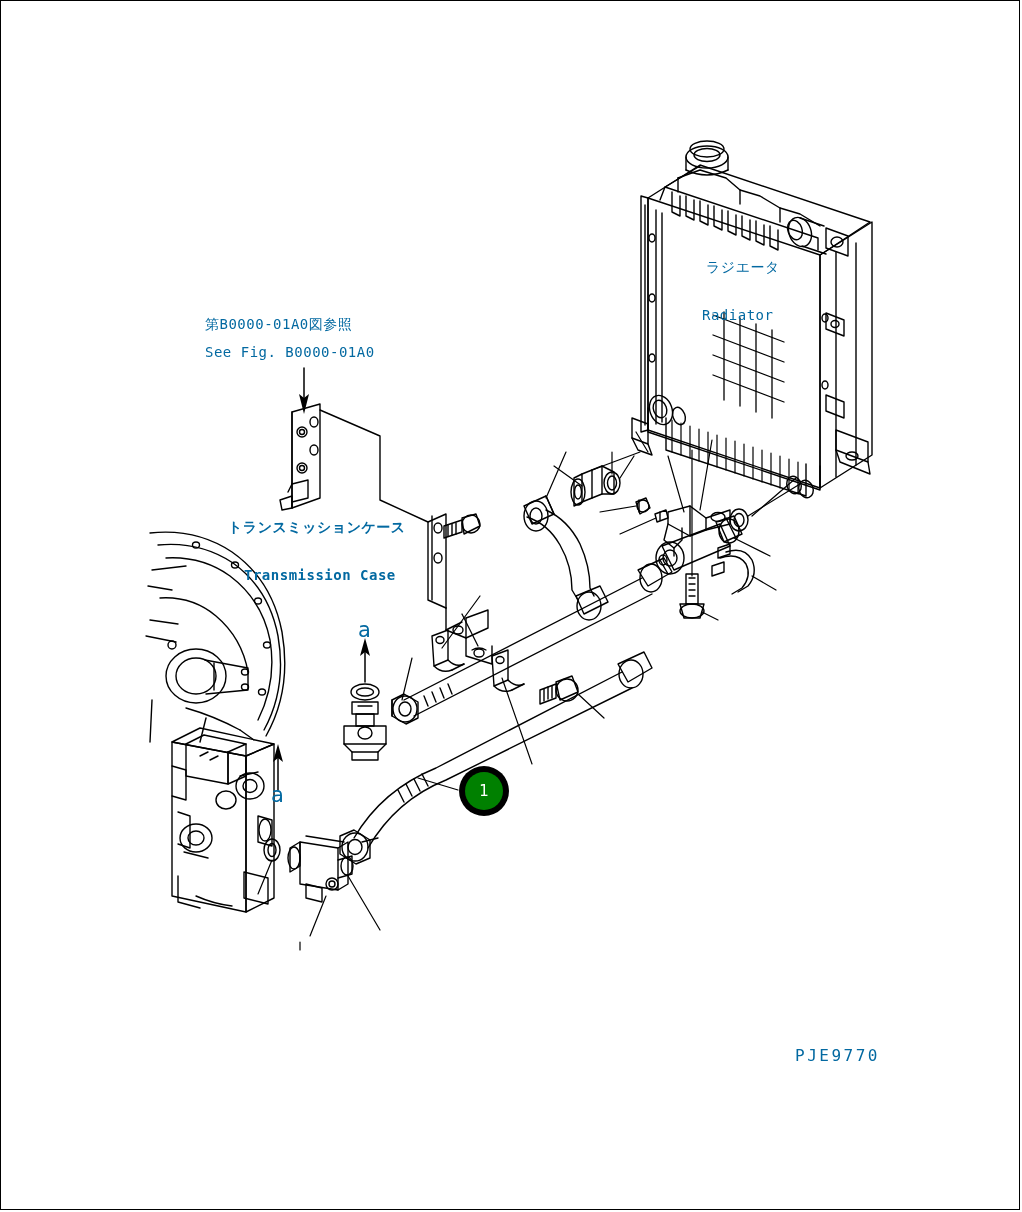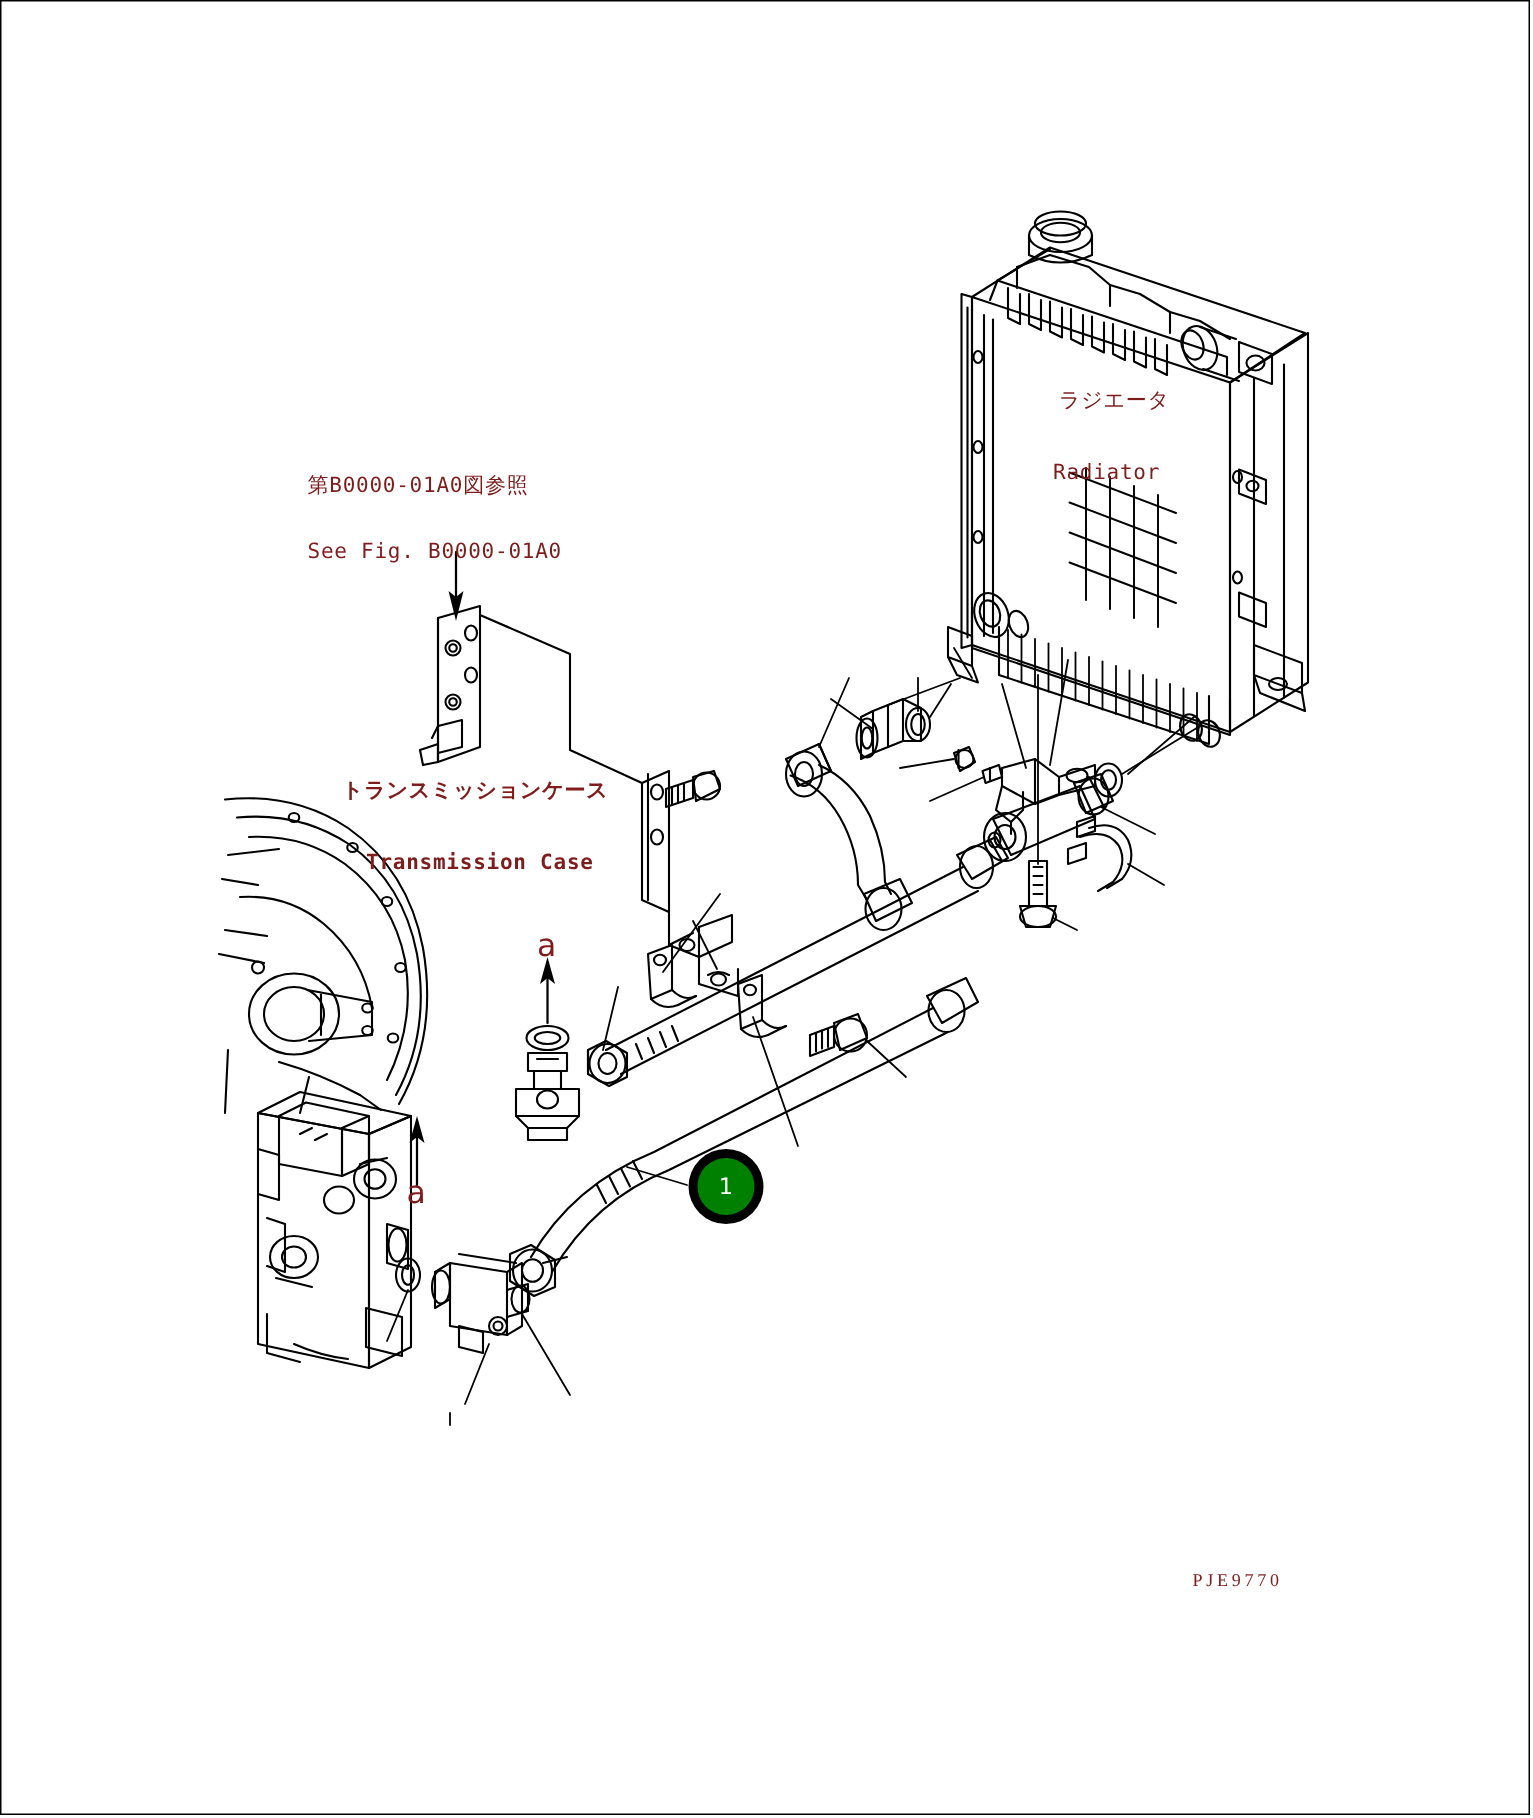--- a/index.html
+++ b/index.html
@@ -31,30 +31,29 @@
   svg#art {
     position: absolute;
     left: 0;
     top: 0;
     width: 1022px;
     height: 1212px;
   }
   .lbl {
     position: absolute;
     white-space: pre;
-    color: #7f1d1d;
+    color: #0369a1;
     font-family: "DejaVu Sans Mono", monospace;
     letter-spacing: 0.5px;
   }
   .lbl-jp { font-size: 14px; line-height: 17px; }
   .lbl-en { font-size: 14px; line-height: 17px; margin-top: 28px; }
   .lbl-code {
-    font-size: 12px;
+    font-size: 16px;
     letter-spacing: 2.5px;
-    font-family: Liberation Serif, serif;
   }
   .lbl-a {
     font-size: 21px;
     font-family: "DejaVu Sans", sans-serif;
   }
   .callout-num {
     position: absolute;
     color: #ffffff;
     font-size: 15px;
     font-family: "DejaVu Sans", sans-serif;
@@ -517,21 +516,21 @@
 
       <g>
         <circle cx="484" cy="791" r="25" fill="#000000" stroke="none"></circle>
         <circle cx="484" cy="791" r="19" fill="#008000" stroke="none"></circle>
       </g>
 
     </g>
   </svg>
 
   <div class="lbl lbl-jp" style="left:205px; top:316px;text-align:center;">第B0000-01A0図参照</div>
-  <div class="lbl lbl-en" style="left:205px; top:332px;">See Fig. B0000-01A0</div>
+  <div class="lbl lbl-en" style="left:205px; top:316px;">See Fig. B0000-01A0</div>
 
   <div class="lbl lbl-jp" style="left:228px; top:519px;font-weight:bold;">トランスミッションケース</div>
   <div class="lbl lbl-en" style="left:244px; top:539px;font-weight:bold;">Transmission Case</div>
 
   <div class="lbl lbl-jp" style="left:706px; top:259px;">ラジエータ</div>
   <div class="lbl lbl-en" style="left:702px; top:279px;">Radiator</div>
 
   <div class="lbl lbl-a" style="left:358px; top:618px;">a</div>
 
   <div class="lbl lbl-a" style="left:271px; top:783px;">a</div>

